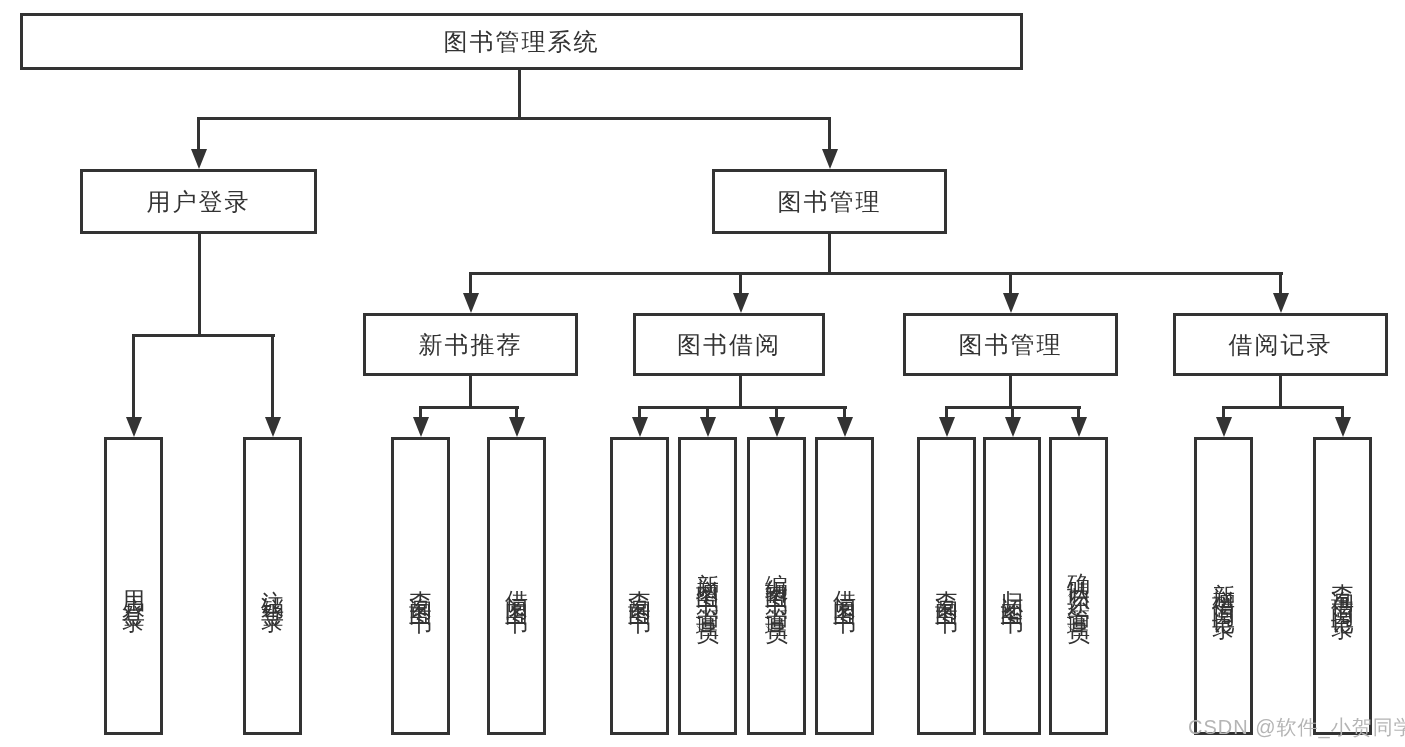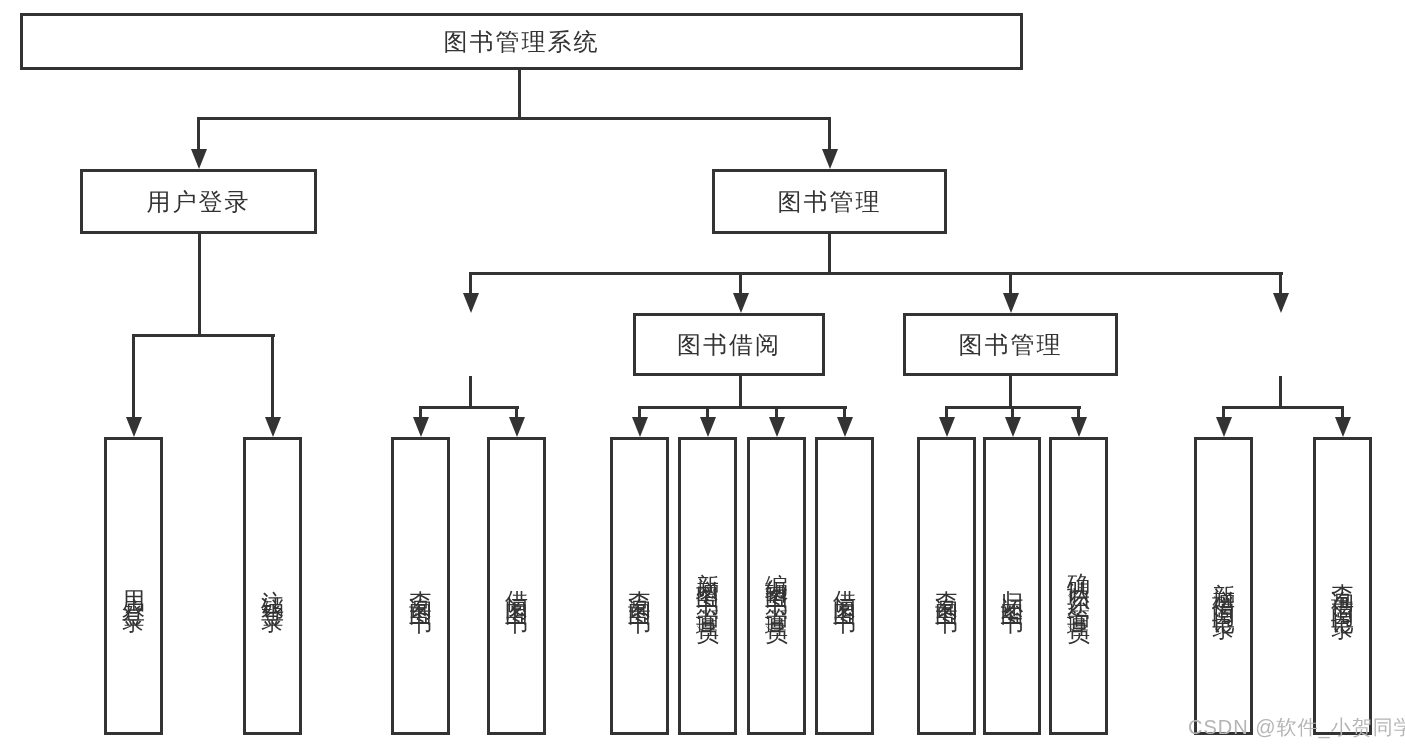--- a/index.html
+++ b/index.html
@@ -96,25 +96,31 @@
     <span>图书管理系统</span>
   </div>
 
   <div class="box hbox" style="left:80px;top:169px;width:237px;height:65px">
     <span>用户登录</span>
   </div>
   <div class="box hbox" style="left:712px;top:169px;width:235px;height:65px">
     <span>图书管理</span>
   </div>
 
+  <div class="box hbox" style="left:363px;top:313px;width:215px;height:63px">
+    <span>新书推荐</span>
+  </div>
   <div class="box hbox" style="left:633px;top:313px;width:192px;height:63px">
     <span>图书借阅</span>
   </div>
   <div class="box hbox" style="left:903px;top:313px;width:215px;height:63px">
     <span>图书管理</span>
+  </div>
+  <div class="box hbox" style="left:1173px;top:313px;width:215px;height:63px">
+    <span>借阅记录</span>
   </div>
 
   <div class="box vbox" style="left:104px;top:437px;width:59px;height:298px">
     <span>用户登录</span>
   </div>
   <div class="box vbox" style="left:243px;top:437px;width:59px;height:298px">
     <span>注销登录</span>
   </div>
 
   <div class="box vbox" style="left:391px;top:437px;width:59px;height:298px">

